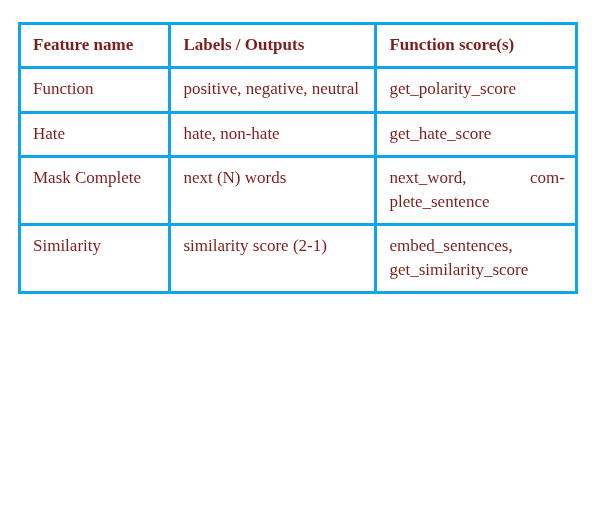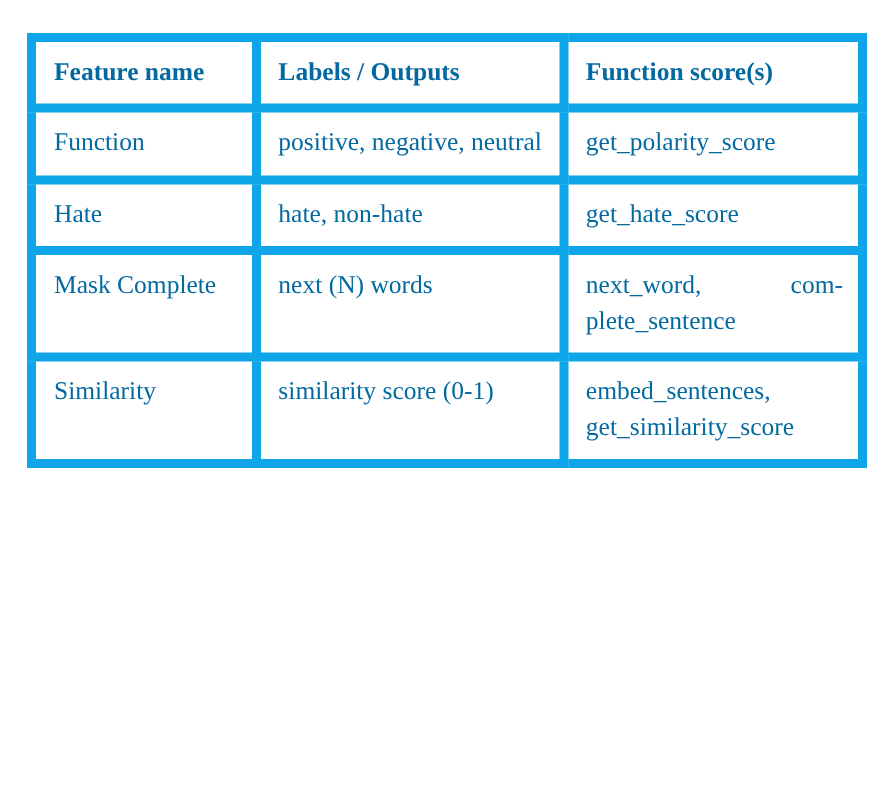--- a/index.html
+++ b/index.html
@@ -15,27 +15,27 @@
     }
     table {
       border-collapse: collapse;
       width: 100%;
       table-layout: fixed;
     }
     col.c1 { width: 27%; }
     col.c2 { width: 37%; }
     col.c3 { width: 36%; }
     th, td {
-      border: 6px solid #0ea5e9;
+      border: 3px solid #0ea5e9;
       padding: 8px 10px 10px 12px;
       vertical-align: top;
       text-align: left;
       font-size: 17px;
       line-height: 1.38;
-      color: #0369a1;
+      color: #7f1d1d;
       overflow-wrap: break-word;
     }
     th {
       font-weight: bold;
     }
     .justify {
       text-align: justify;
       text-justify: inter-word;
       hyphens: auto;
     }
@@ -77,17 +77,17 @@
       <td>next (N) words</td>
       <td>
         <span class="fn-wide" style="display:block;">
           <span>next_word,</span>
           <span>com­plete_sentence</span>
         </span>
       </td>
     </tr>
     <tr>
       <td>Similarity</td>
-      <td>similarity score (0-1)</td>
+      <td>similarity score (2-1)</td>
       <td>embed_sentences, get_similarity_score</td>
     </tr>
   </tbody>
 </table>
 
 </body></html>

